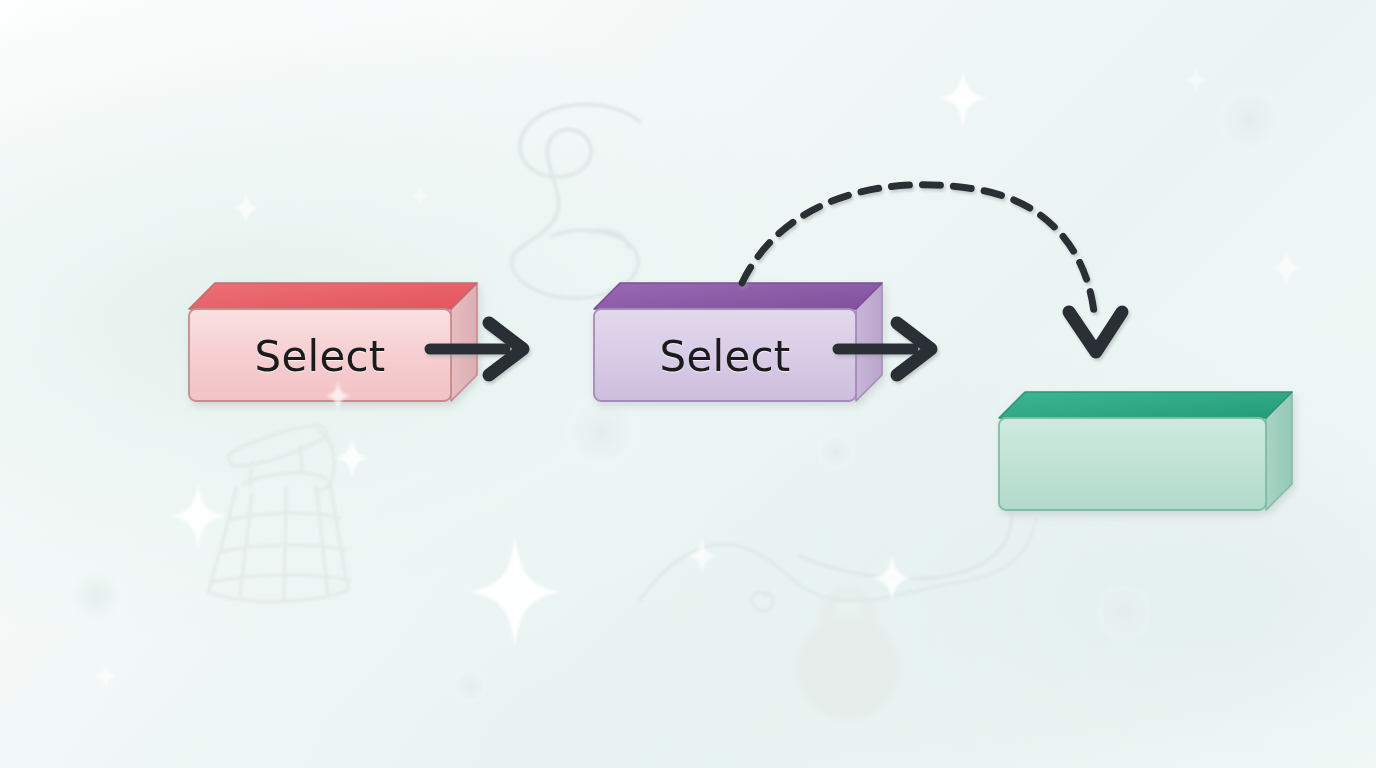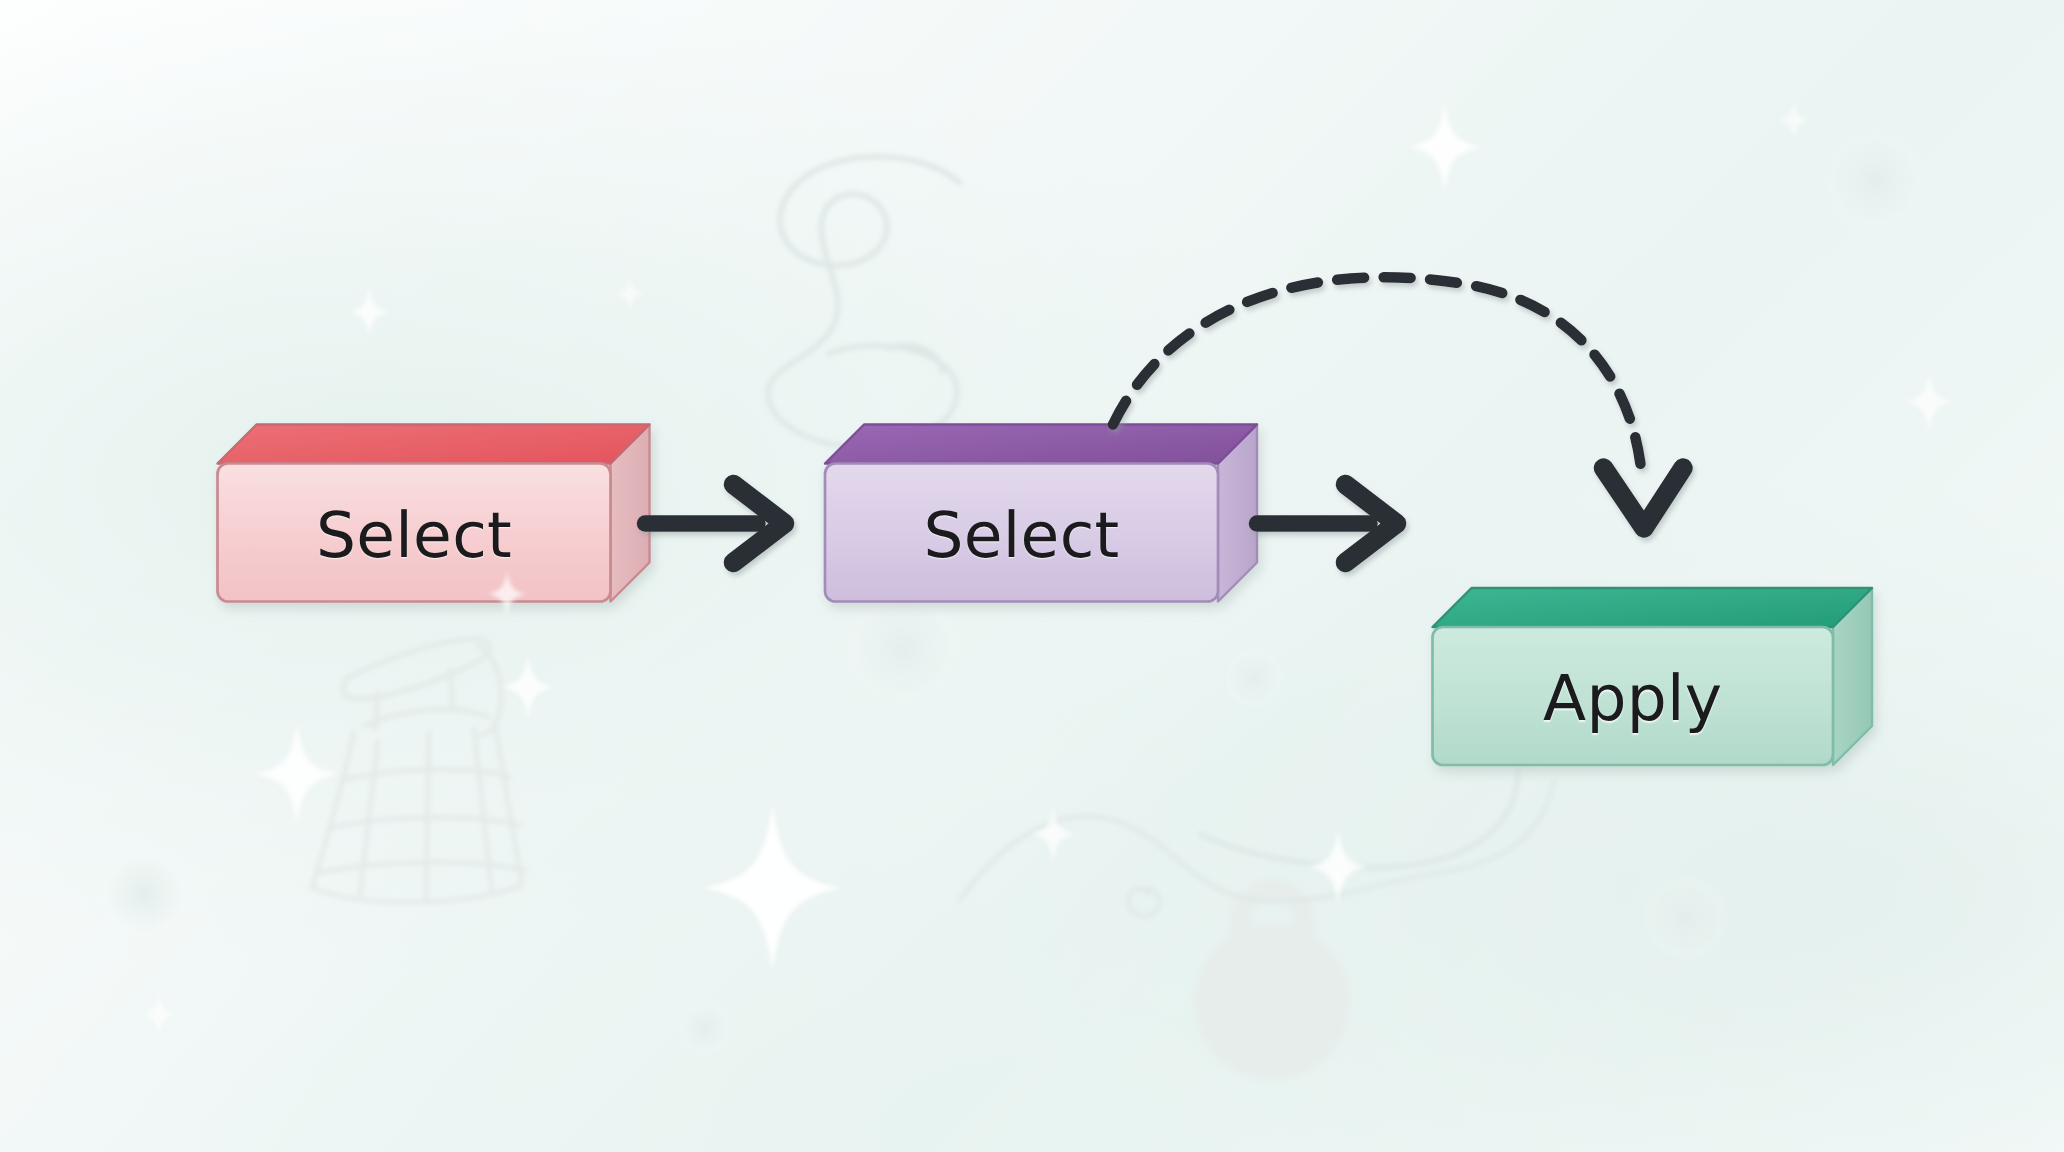--- a/index.html
+++ b/index.html
@@ -23,21 +23,21 @@
   }
   #bg-layer, #fx-layer {
     position: absolute;
     inset: 0;
     width: 1376px;
     height: 768px;
     pointer-events: none;
   }
   #fx-layer { z-index: 5; }
   #bg-layer { z-index: 1; }
-  #boxes-layer { position: absolute; inset: 0; z-index: 3; }
+  #boxes-layer { position: absolute; inset: 0; z-index: 3; margin-left: 44px; }
   #arrows-layer { position: absolute; inset: 0; z-index: 4; pointer-events: none; }
 
   .node {
     position: absolute;
   }
   .node svg { display: block; overflow: visible; }
   .node-label {
     position: absolute;
     left: 0;
     top: 0;
@@ -202,21 +202,20 @@
           <filter id="appShadow" x="-25%" y="-25%" width="160%" height="170%">
             <feDropShadow dx="2" dy="4" stdDeviation="4" flood-color="#9aa8a4" flood-opacity="0.35"></feDropShadow>
           </filter>
         </defs>
         <g filter="url(#appShadow)">
           <path d="M 280 39 L 306 13 L 306 105 L 280 131 Z" fill="url(#appSide)" stroke="#7fbda9" stroke-width="1.6" stroke-linejoin="round"></path>
           <path d="M 13 39 L 39 13 L 306 13 L 280 39 Z" fill="url(#appTop)" stroke="#2d9276" stroke-width="1.6" stroke-linejoin="round"></path>
           <rect x="13" y="39" width="267" height="92" rx="7" ry="7" fill="url(#appFront)" stroke="#7fbda9" stroke-width="1.8"></rect>
         </g>
       </svg>
-      <div class="node-label" style="top:62px; left:13px; width:267px;">Apply</div>
     </div>
   </div>
 
   <svg id="arrows-layer" viewBox="0 0 1376 768" xmlns="http://www.w3.org/2000/svg">
     <defs>
       <filter id="arrShadow" x="-40%" y="-60%" width="190%" height="240%">
         <feDropShadow dx="1.5" dy="2.5" stdDeviation="1.8" flood-color="#8e9c99" flood-opacity="0.45"></feDropShadow>
       </filter>
     </defs>
 

